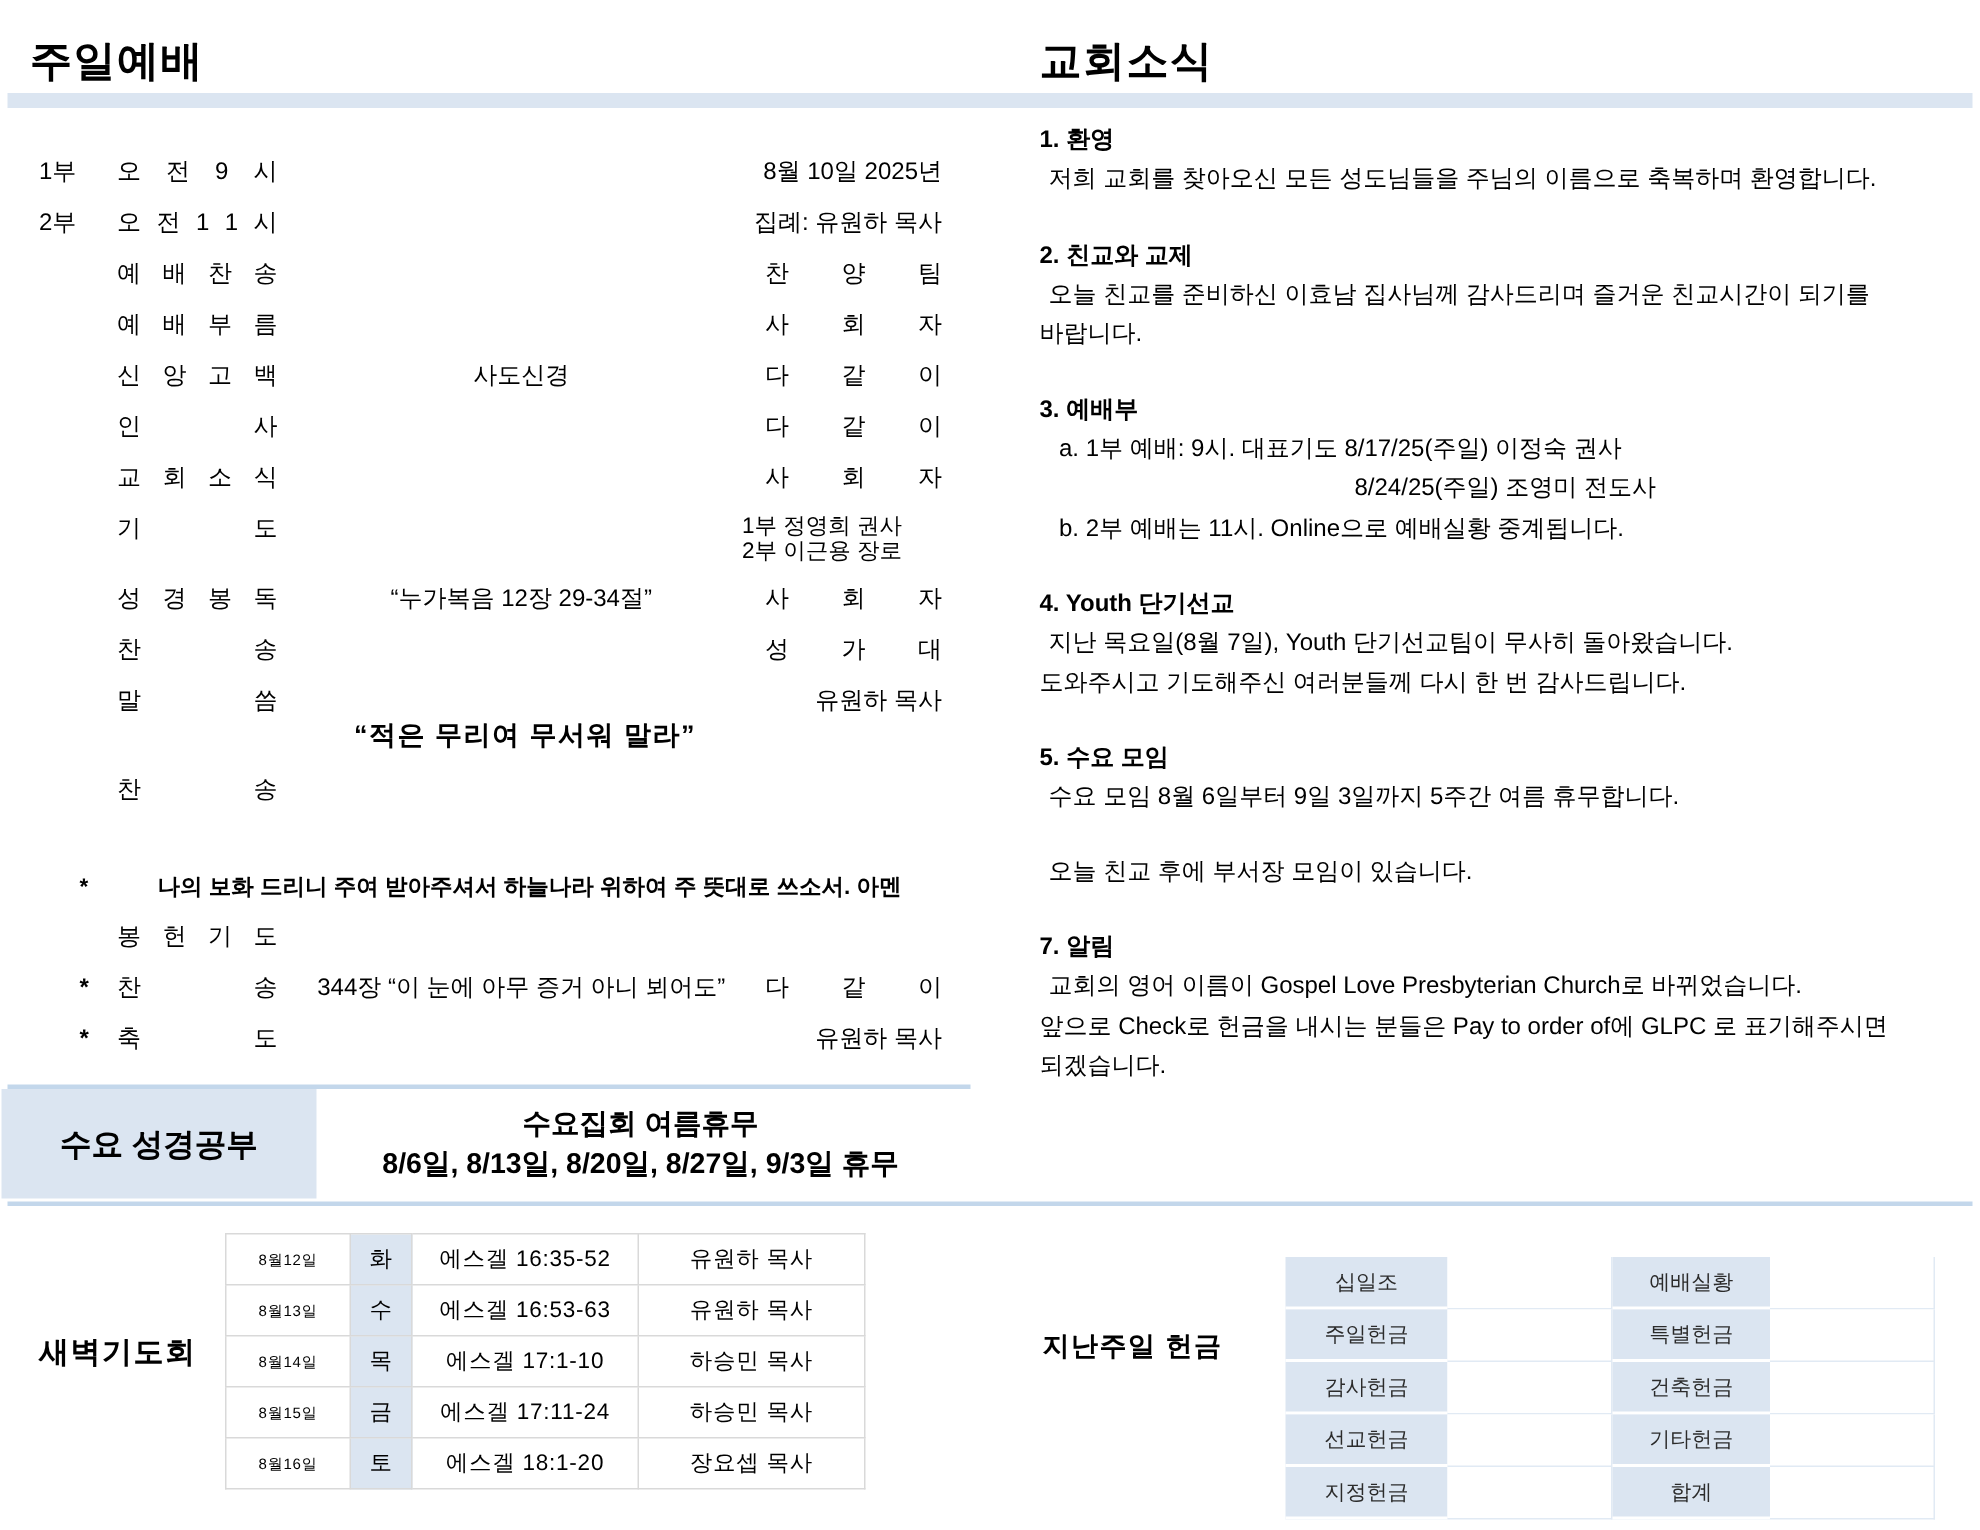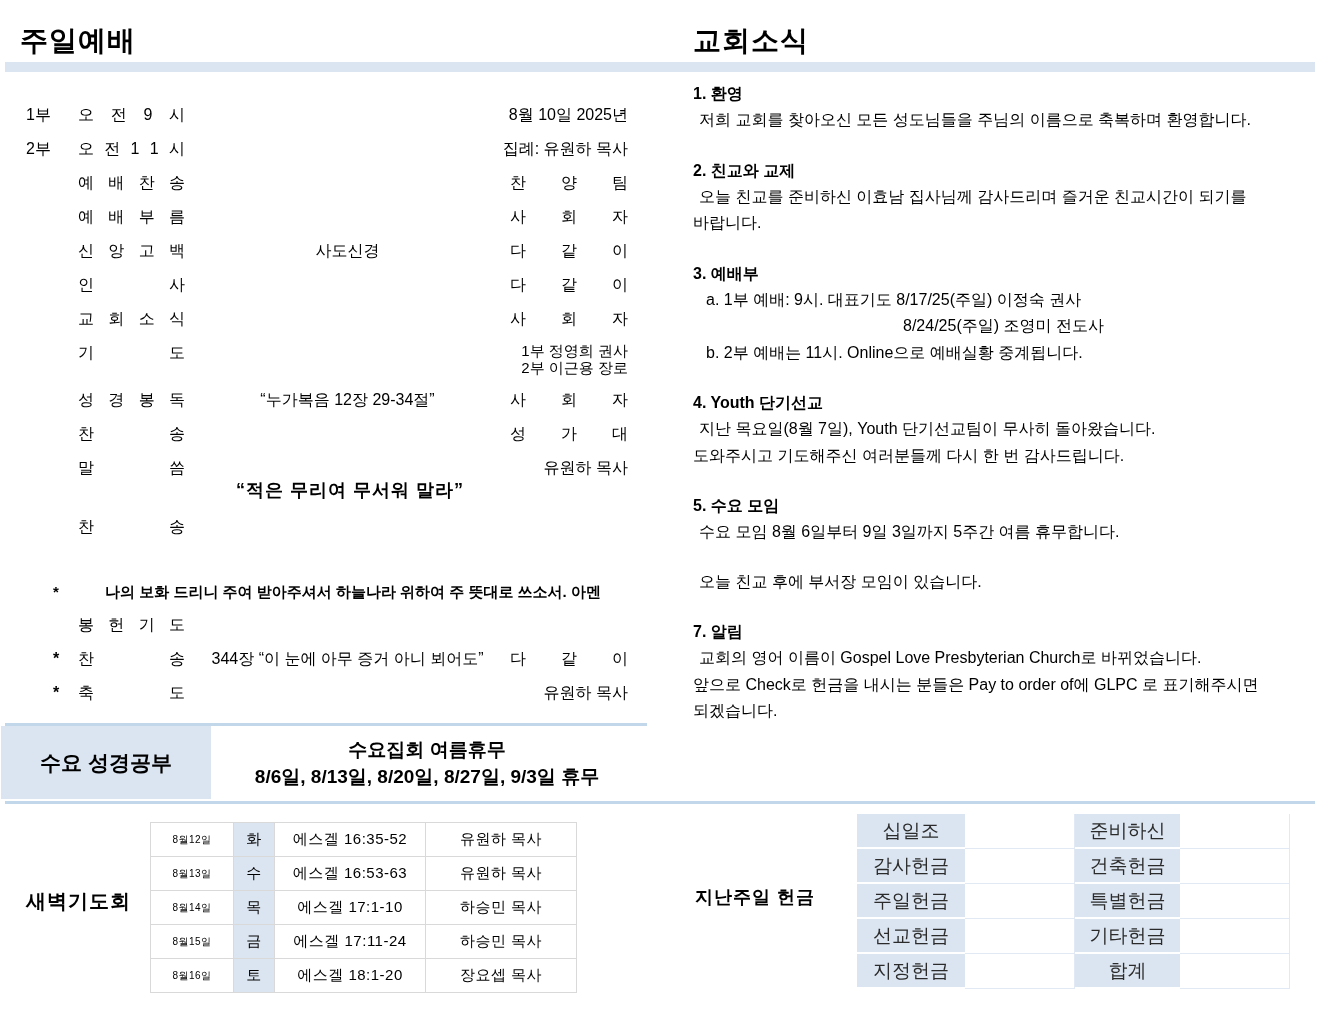--- a/index.html
+++ b/index.html
@@ -16,21 +16,21 @@
   
   .orders{width:608px;}
   .wrow{display:flex;align-items:flex-start;margin-bottom:13px;font-size:16px;line-height:21px;}
   .pre{width:58px;flex:none;box-sizing:border-box;}
   .pre.num{padding-left:6px;}
   .pre.star{padding-left:33px;font-weight:bold;}
   .lbl{width:107px;flex:none;text-align:justify;text-align-last:justify;}
   .mid{flex:1;text-align:center;}
   .role{width:118px;flex:none;text-align:justify;text-align-last:justify;}
   .rplain{width:160px;flex:none;text-align:right;white-space:nowrap;}
-  .rtwo{width:160px;flex:none;text-align:right;font-size:15px;line-height:17px;display:flex;flex-direction:column;}
+  .rtwo{width:160px;flex:none;text-align:center;font-size:15px;line-height:17px;display:flex;flex-direction:column;}
   .sermontitle{font-size:18px;font-weight:bold;text-align:center;letter-spacing:1px;}
   .refrain{display:flex;font-size:15px;font-weight:bold;line-height:19px;}
   .refrain .txt{flex:1;text-align:center;}
 
   
   .wsbox{display:flex;background:#ffffff;}
   .wsbox .l{width:210px;flex:none;background:#dbe5f1;display:flex;align-items:center;justify-content:center;
             font-size:21px;font-weight:bold;}
   .wsbox .r{flex:1;display:flex;flex-direction:column;align-items:center;justify-content:center;
             font-size:19px;font-weight:bold;line-height:27px;}
@@ -49,21 +49,21 @@
   
   .news{width:600px;font-size:16px;}
   .sec{margin-bottom:23px;}
   .sec .hd{font-weight:bold;line-height:27px;}
   .sec .line{line-height:26.5px;}
   .ind1{padding-left:6px;}
   .ind2{padding-left:13px;}
   .ind3{padding-left:210px;}
 
   
-  table.offer{border-collapse:separate;border-spacing:0;font-size:19px;}
+  table.offer{border-collapse:separate;border-spacing:0;font-size:14px;margin-top:24px;}
   table.offer td{height:35px;text-align:center;box-sizing:border-box;}
   table.offer td.olbl{background:#dbe5f1;border-bottom:2px solid #ffffff;color:#2b2b2b;}
   table.offer td.oval{background:#ffffff;border-bottom:1px solid #e1eaf4;border-right:1px solid #e1eaf4;}
   table.offer td.c1{width:108px;}
   table.offer td.c2{width:110px;}
   table.offer td.c3{width:105px;}
   table.offer td.c4{width:110px;}
 </style>
 </head>
 <body>
@@ -282,33 +282,33 @@
     <div class="line">되겠습니다.</div>
   </div>
 </div>
 
 <div class="abs biglabel2" style="left:695px;top:885px;">지난주일 헌금</div>
 <table class="offer abs" style="left:857px;top:814px;">
   <tbody>
       <tr>
     <td class="olbl c1">십일조</td>
     <td class="oval c2"></td>
-    <td class="olbl c3">준비하신</td>
+    <td class="olbl c3">예배실황</td>
+    <td class="oval c4"></td>
+  </tr>
+  <tr>
+    <td class="olbl c1">주일헌금</td>
+    <td class="oval c2"></td>
+    <td class="olbl c3">특별헌금</td>
     <td class="oval c4"></td>
   </tr>
   <tr>
     <td class="olbl c1">감사헌금</td>
     <td class="oval c2"></td>
     <td class="olbl c3">건축헌금</td>
-    <td class="oval c4"></td>
-  </tr>
-  <tr>
-    <td class="olbl c1">주일헌금</td>
-    <td class="oval c2"></td>
-    <td class="olbl c3">특별헌금</td>
     <td class="oval c4"></td>
   </tr>
   <tr>
     <td class="olbl c1">선교헌금</td>
     <td class="oval c2"></td>
     <td class="olbl c3">기타헌금</td>
     <td class="oval c4"></td>
   </tr>
   <tr>
     <td class="olbl c1">지정헌금</td>

